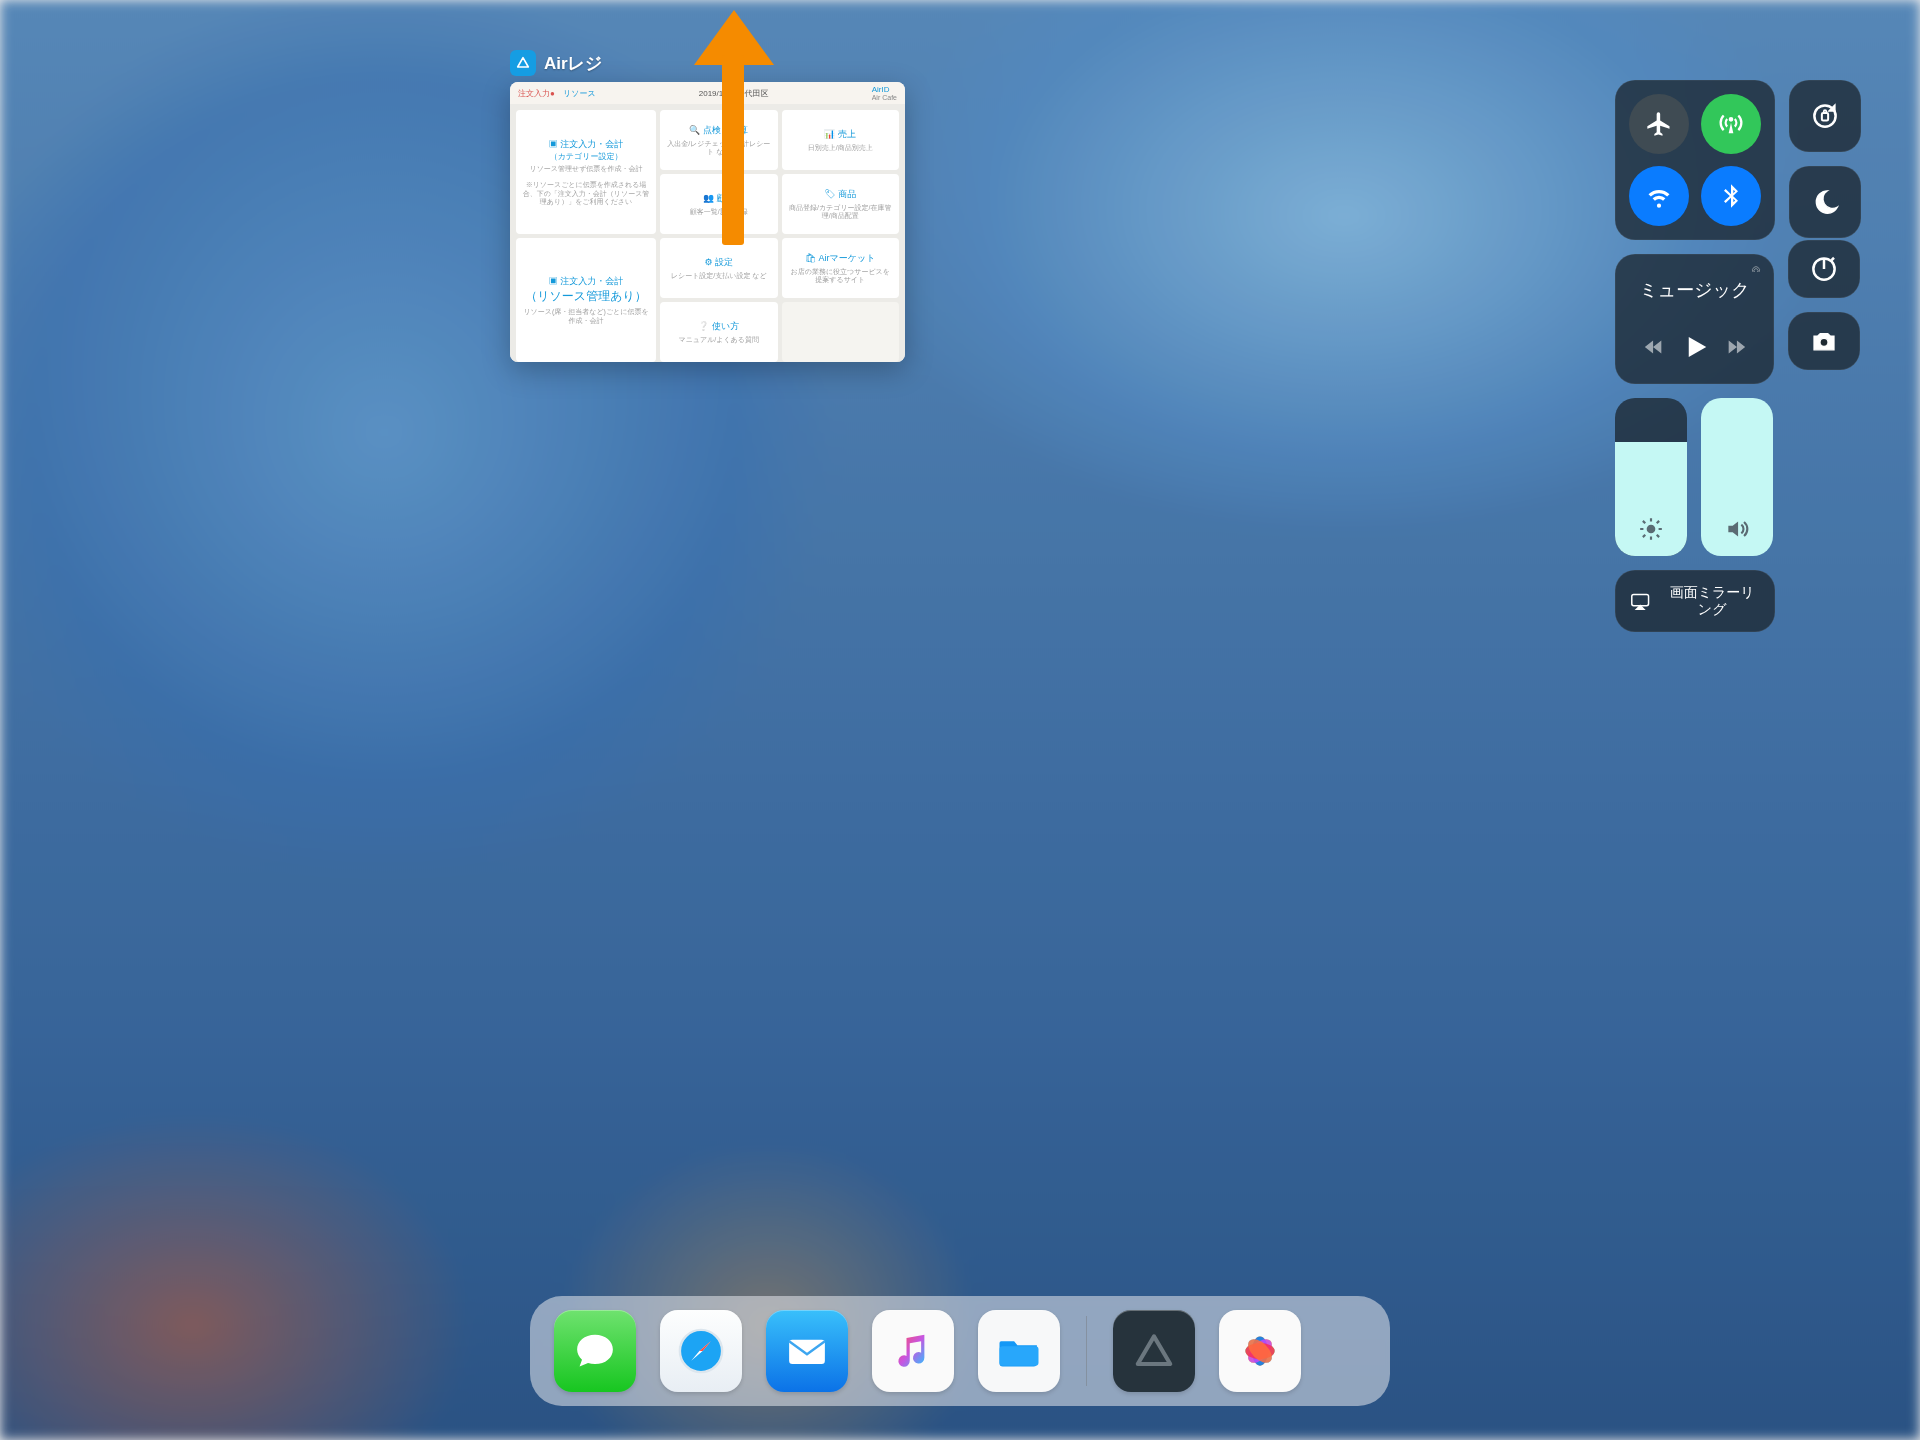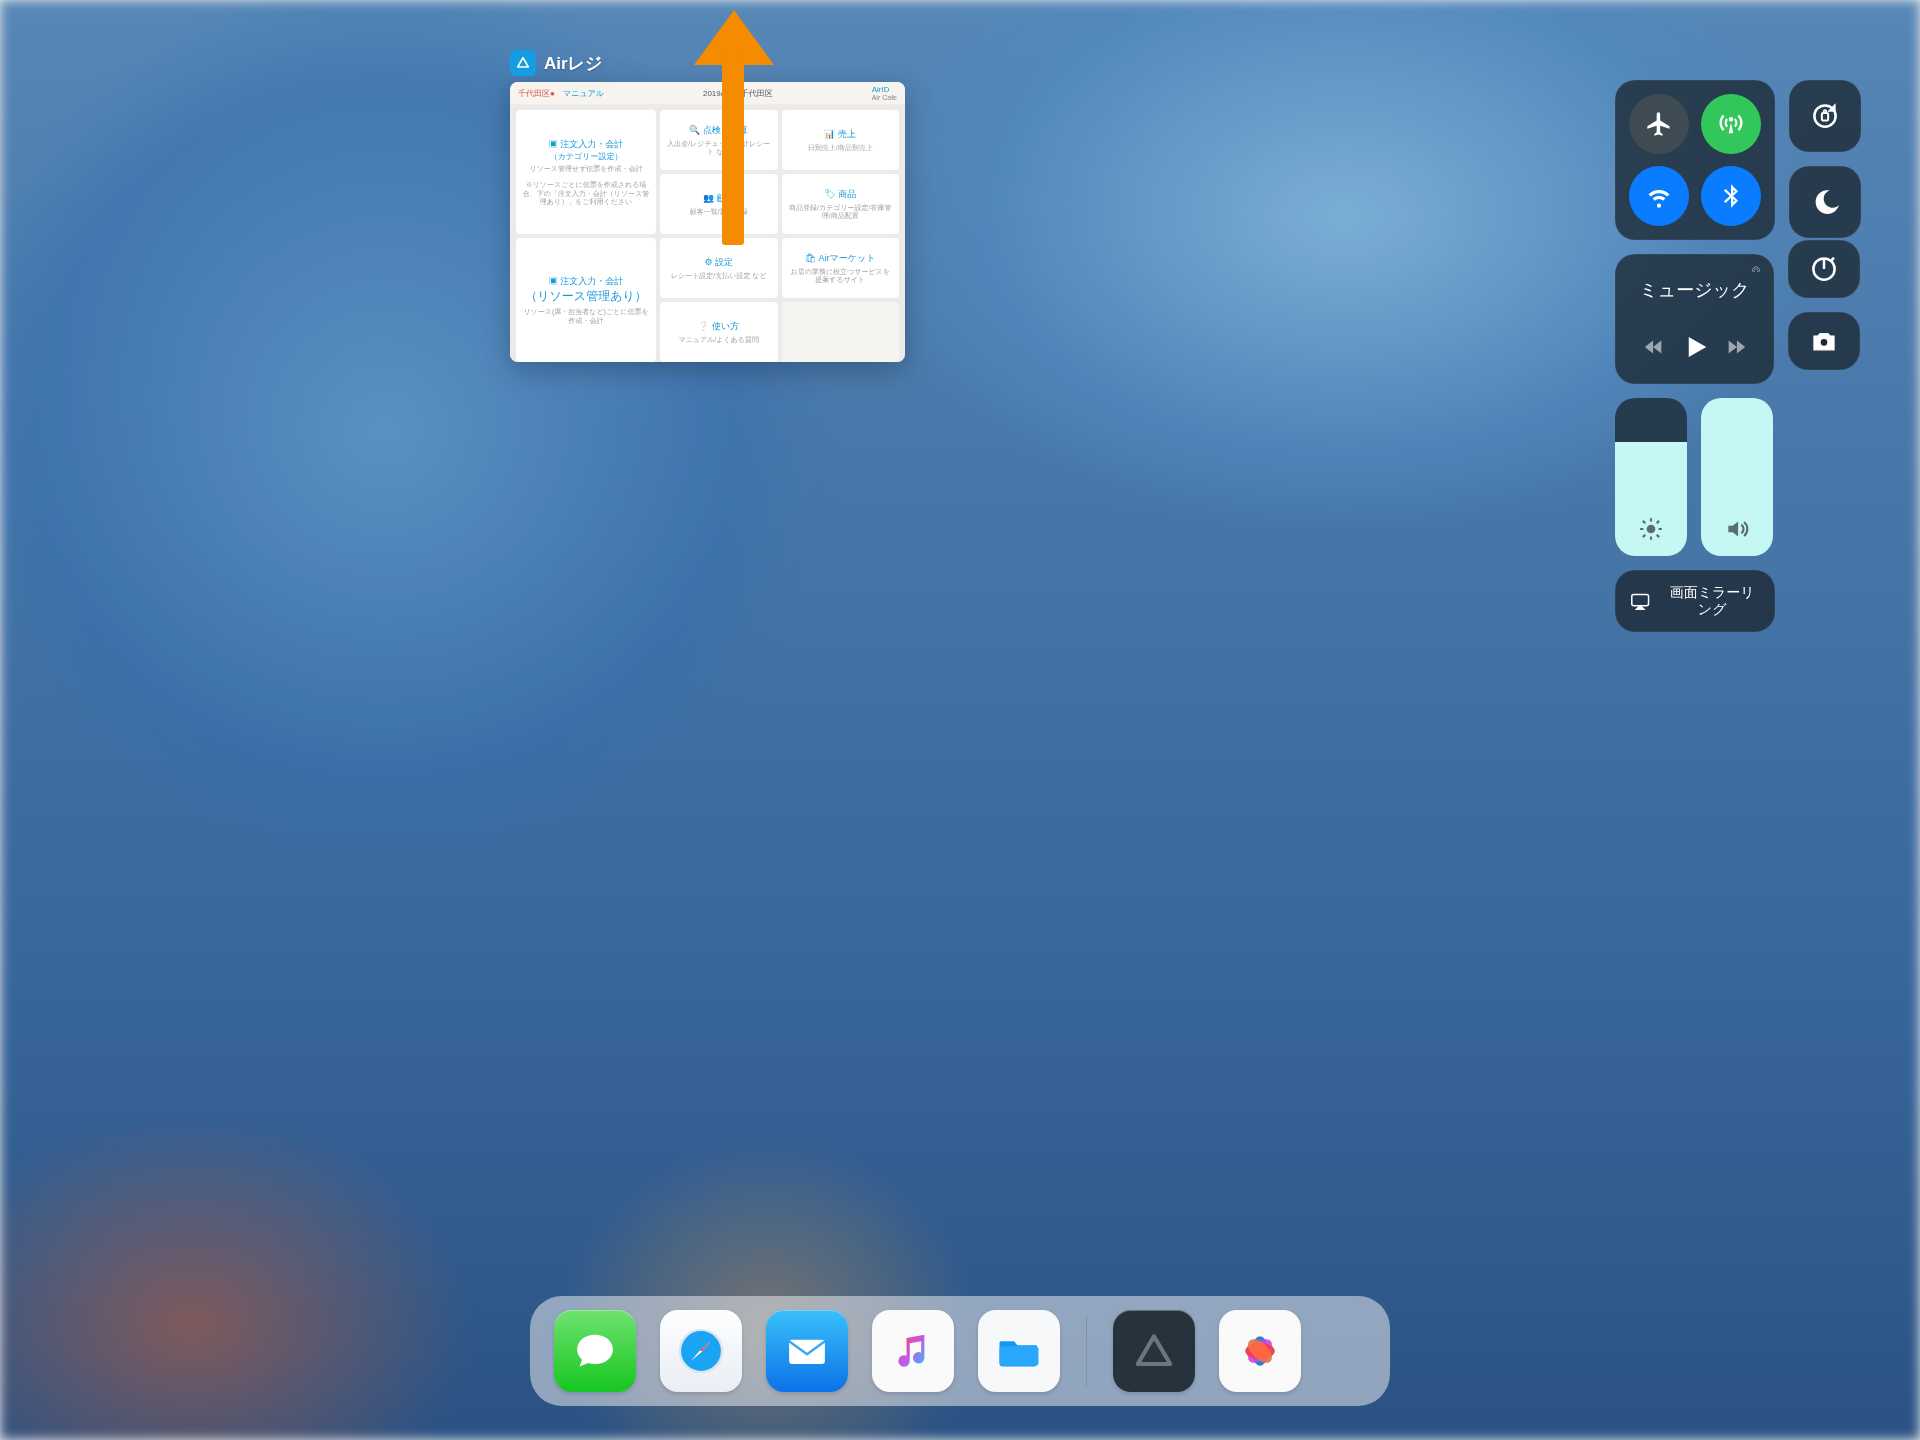--- a/index.html
+++ b/index.html
@@ -93,22 +93,22 @@
     <span class="logo">
       <svg viewBox="0 0 24 24">
           <path d="M12 4 L20 18 H4 Z" fill="none" stroke="#fff" stroke-width="2.4" stroke-linejoin="round"></path>
         </svg>
     </span>
     <span>Airレジ</span>
   </div>
   <div class="thumb">
     <div class="bar">
       <div class="l">
-        <span>千代田区</span><span>●</span>
-        <span class="b">マニュアル</span>
+        <span>注文入力</span><span>●</span>
+        <span class="b">リソース</span>
       </div>
       <div class="c">2019/1/17    千代田区</div>
       <div class="r" style="text-align:left;line-height:1;">
         <div>AirID</div>
         <div style="font-size:7px;color:#888">Air Cafe</div>
       </div>
     </div>
     <div class="grid">
       <div class="tile tall">
         <div class="tl"><span style="color:#1499da">▣ </span><span>注文入力・会計</span></div>

